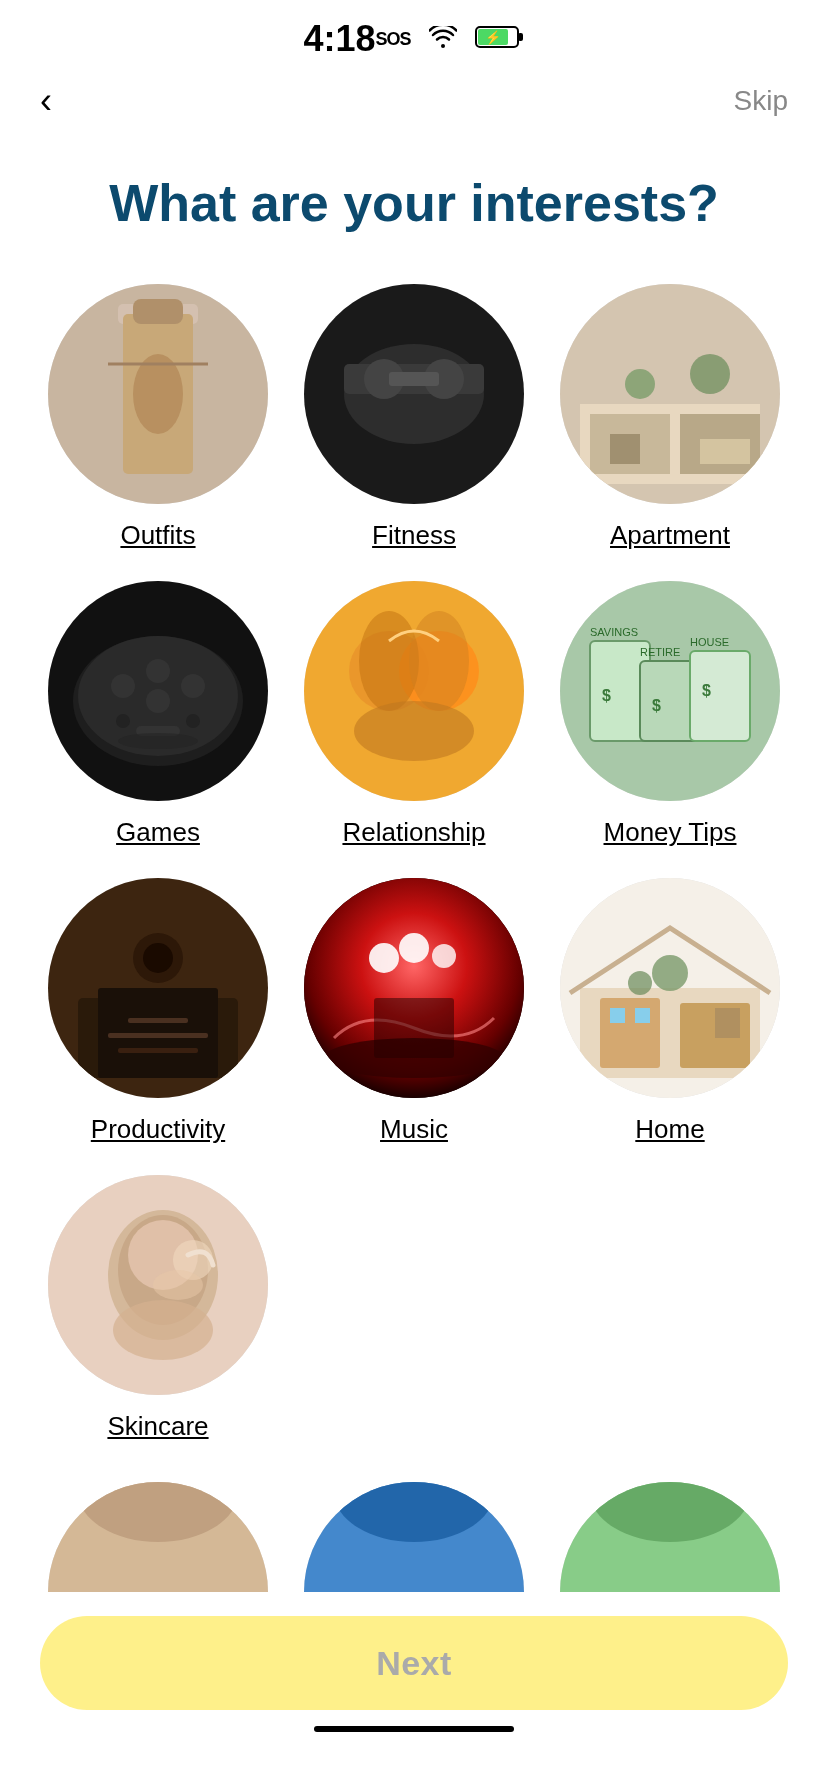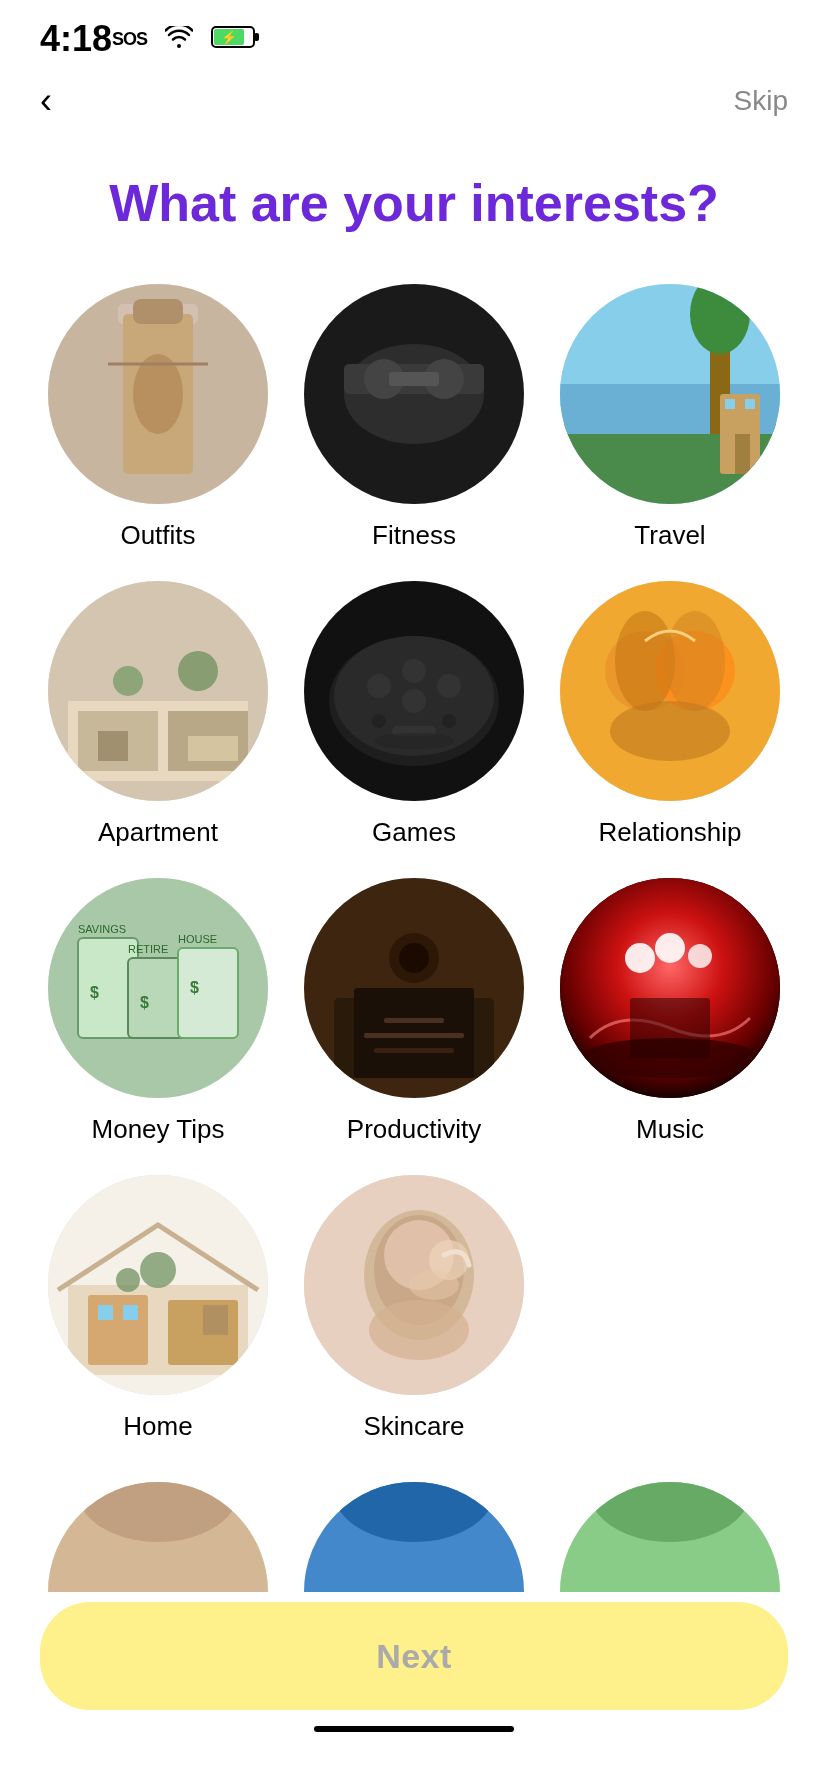--- a/index.html
+++ b/index.html
@@ -9,21 +9,21 @@
       min-height: 1792px;
       background: #fff;
       font-family: -apple-system, BlinkMacSystemFont, 'Helvetica Neue', sans-serif;
       position: relative;
       overflow-x: hidden;
     }
 
     
     .status-bar {
       display: flex;
-      justify-content: flex-start;
+      justify-content: center;
       align-items: center;
       padding: 18px 40px 10px 40px;
       height: 70px;
     }
     .status-time {
       font-size: 36px;
       font-weight: 600;
       color: #000;
     }
     .status-icons {
@@ -58,31 +58,32 @@
       cursor: pointer;
       background: none;
       border: none;
     }
 
     
     .page-title {
       text-align: center;
       font-size: 52px;
       font-weight: 800;
-      color: #6d28d9;
+      color: #0c4a6e;
       padding: 40px 60px 50px;
       line-height: 1.2;
     }
 
     
     .interests-grid {
       display: grid;
       grid-template-columns: repeat(3, 1fr);
       gap: 30px 20px;
       padding: 0 40px 40px;
+      text-decoration: underline;
     }
 
     .interest-item {
       display: flex;
       flex-direction: column;
       align-items: center;
       cursor: pointer;
     }
 
     .interest-circle {
@@ -116,21 +117,21 @@
       position: fixed;
       bottom: 0;
       left: 0;
       width: 828px;
       padding: 0 40px 60px;
       background: #fff;
     }
 
     .next-btn {
       width: 100%;
-      height: 108px;
+      height: 94px;
       background: #fef08a;
       border: none;
       border-radius: 50px;
       font-size: 34px;
       font-weight: 600;
       color: #aaa;
       cursor: pointer;
       letter-spacing: 0.5px;
     }
 
@@ -219,36 +220,20 @@
     <circle cx="80" cy="95" r="20" fill="#444"></circle>
     <circle cx="140" cy="95" r="20" fill="#444"></circle>
     <rect x="85" y="88" width="50" height="14" rx="3" fill="#555"></rect>
   </svg>
       </div>
       <span class="interest-label">Fitness</span>
     </div>
     <div class="interest-item">
       <div class="interest-circle">
         <svg viewBox="0 0 220 220" class="circle-svg">
-    <rect width="220" height="220" fill="#87ceeb"></rect>
-    <rect x="0" y="140" width="220" height="80" fill="#4a8a4a"></rect>
-    <rect x="0" y="100" width="220" height="50" fill="#6ab0d4"></rect>
-    <rect x="150" y="30" width="20" height="120" fill="#8B6914"></rect>
-    <ellipse cx="160" cy="30" rx="30" ry="40" fill="#3d8b3d"></ellipse>
-    <rect x="160" y="110" width="40" height="80" fill="#c8a060" rx="3"></rect>
-    <rect x="165" y="115" width="10" height="10" fill="#87ceeb"></rect>
-    <rect x="185" y="115" width="10" height="10" fill="#87ceeb"></rect>
-    <rect x="175" y="150" width="15" height="40" fill="#a08040"></rect>
-  </svg>
-      </div>
-      <span class="interest-label">Travel</span>
-    </div>
-    <div class="interest-item">
-      <div class="interest-circle">
-        <svg viewBox="0 0 220 220" class="circle-svg">
     <rect width="220" height="220" fill="#d4c5b0"></rect>
     <rect x="20" y="120" width="180" height="80" fill="#e8d8c0"></rect>
     <rect x="30" y="130" width="80" height="60" fill="#c8b89a"></rect>
     <rect x="120" y="130" width="80" height="60" fill="#b8a888"></rect>
     <circle cx="80" cy="100" r="15" fill="#7a9c6a" opacity="0.8"></circle>
     <circle cx="150" cy="90" r="20" fill="#6a8c5a" opacity="0.7"></circle>
     <rect x="50" y="150" width="30" height="30" fill="#a09070"></rect>
     <rect x="140" y="155" width="50" height="25" fill="#d4c4a0"></rect>
   </svg>
       </div>

